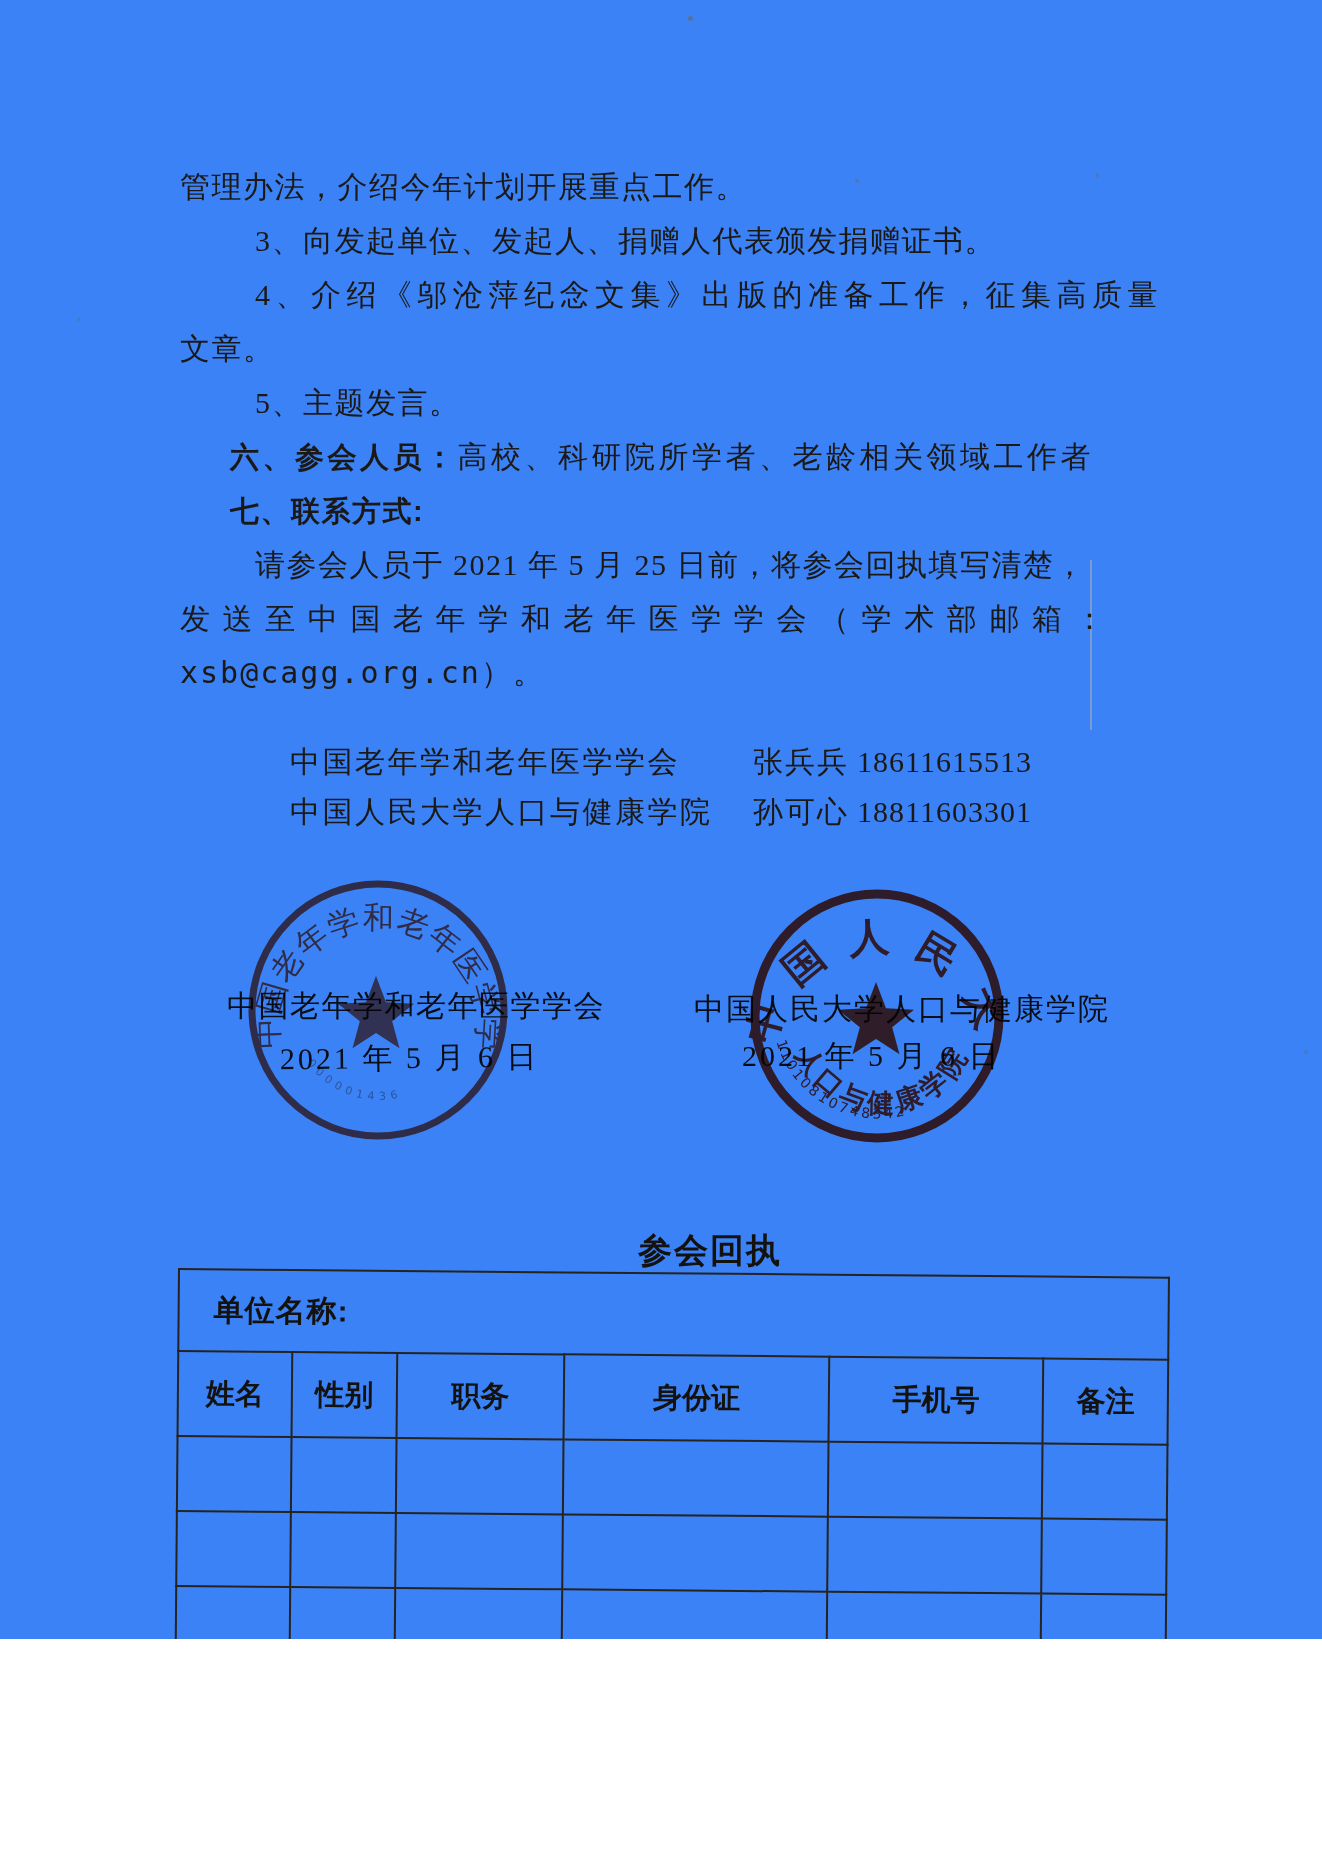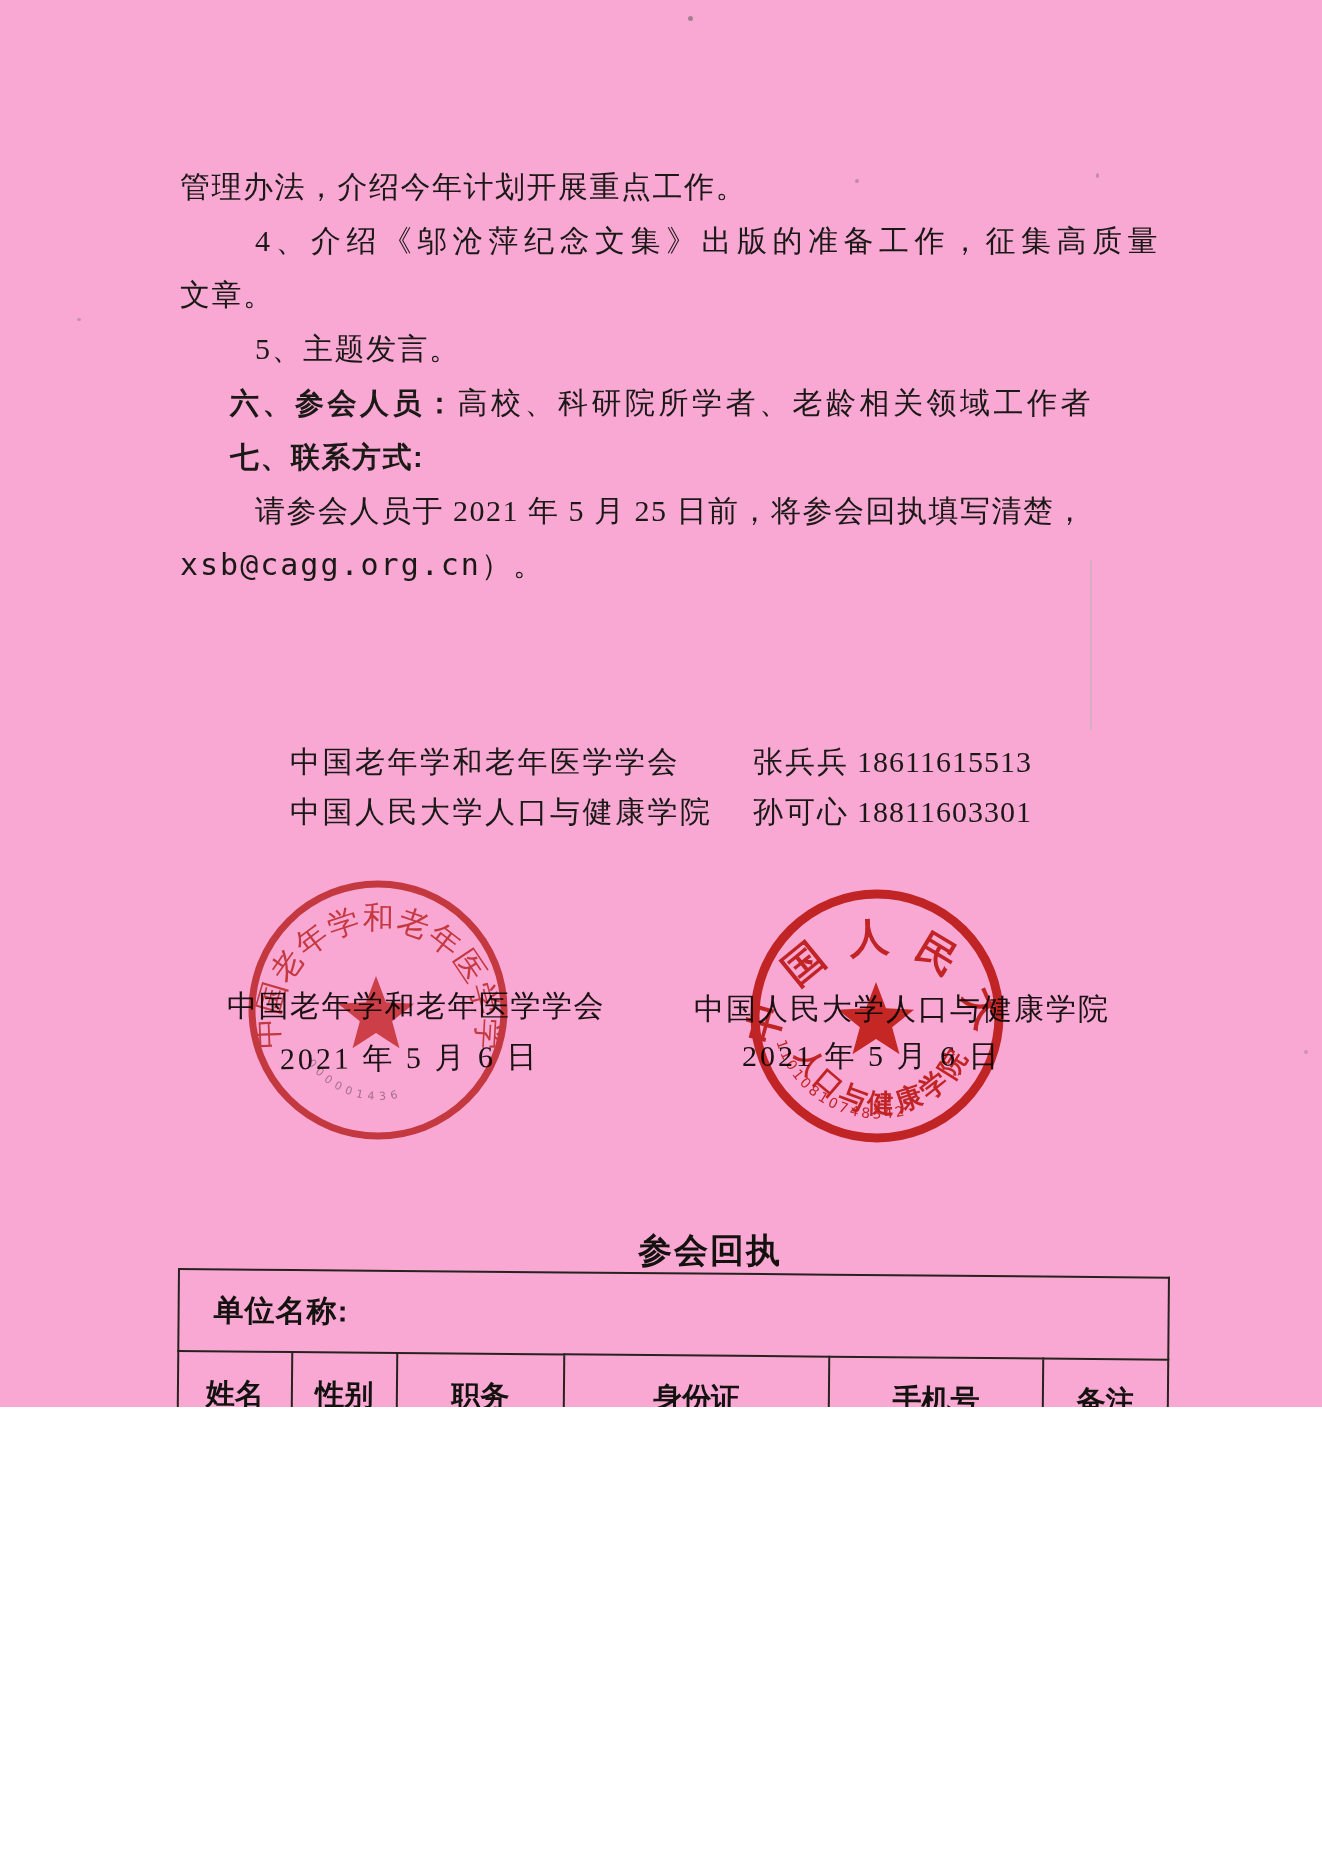--- a/index.html
+++ b/index.html
@@ -1,19 +1,19 @@
 <!DOCTYPE html>
 <html><head>
 <meta charset="utf-8">
 <style>
   html,body{margin:0;padding:0;}
   .page{
     position:relative;
-    width:1322px;height:1407px;
-    background:#f9a8d4;
+    width:1322px;height:1639px;
+    background:#3b82f6;
     font-family:"Liberation Serif","DejaVu Serif",serif;
     color:#1b1916;
     overflow:hidden;
   }
   
   .speck{position:absolute;background:#6b655e;border-radius:50%;opacity:.6;}
   .sp1{left:688px;top:16px;width:5px;height:5px;}
   .sp2{left:855px;top:179px;width:4px;height:4px;opacity:.4;}
   .sp3{left:1096px;top:173px;width:3px;height:5px;opacity:.4;}
   .sp4{left:77px;top:318px;width:4px;height:3px;opacity:.35;}
@@ -81,26 +81,28 @@
 
   <div class="speck sp1"></div>
   <div class="speck sp2"></div>
   <div class="speck sp3"></div>
   <div class="speck sp4"></div>
   <div class="speck sp5"></div>
   <div class="scanline"></div>
 
   <div class="bodytext">
     <div class="bl">管理办法，介绍今年计划开展重点工作。</div>
+    <div class="bl ind1">3、向发起单位、发起人、捐赠人代表颁发捐赠证书。</div>
     <div class="bl ind1 spread3">4、介绍《邬沧萍纪念文集》出版的准备工作，征集高质量</div>
     <div class="bl">文章。</div>
     <div class="bl ind1">5、主题发言。</div>
     <div class="bl ind2 spread6"><span class="boldseg">六、参会人员：</span><span>高校、科研院所学者、老龄相关领域工作者</span></div>
     <div class="bl ind2"><span class="boldseg">七、联系方式:</span></div>
     <div class="bl ind1">请参会人员于 2021 年 5 月 25 日前，将参会回执填写清楚，</div>
+    <div class="bl spread9">发送至中国老年学和老年医学学会（学术部邮箱：</div>
     <div class="bl mono">xsb@cagg.org.cn）。</div>
   </div>
 
   <div class="contacts">
     <div class="crow">
       <span class="c-org">中国老年学和老年医学学会</span>
       <span class="c-name">张兵兵</span>
       <span class="c-phone">18611615513</span>
     </div>
     <div class="crow">

